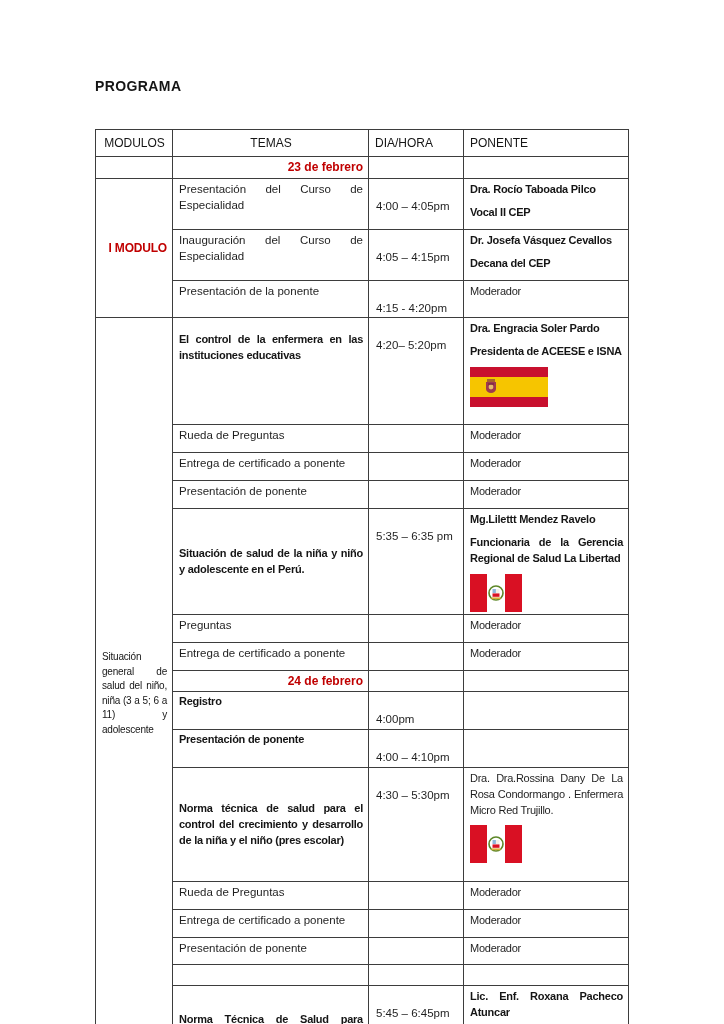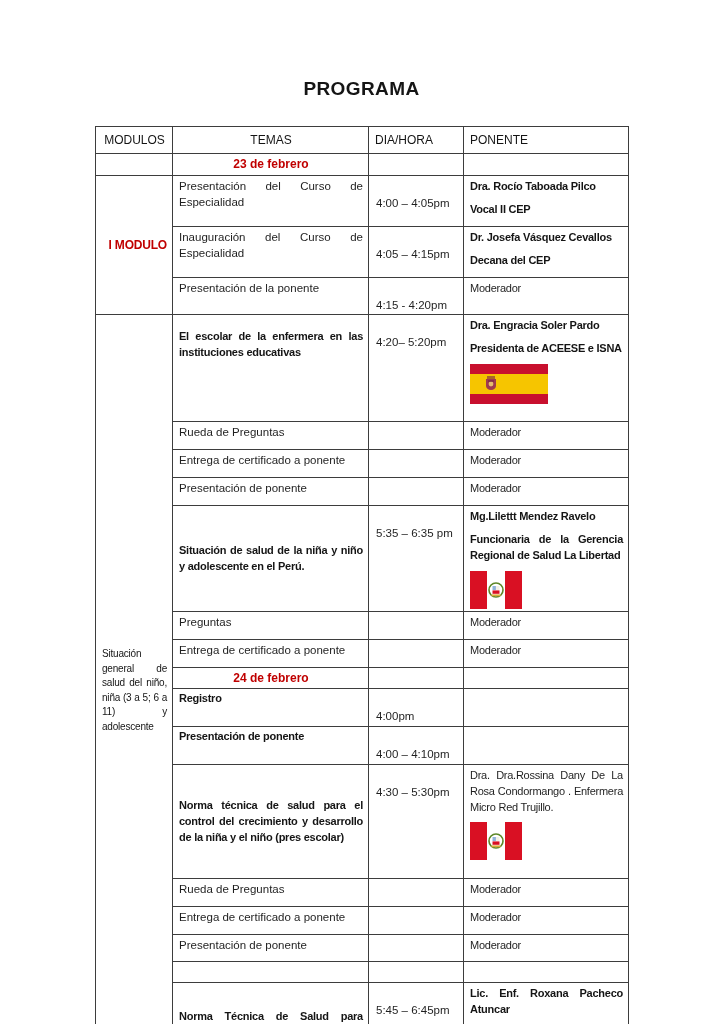--- a/index.html
+++ b/index.html
@@ -3,22 +3,22 @@
 <meta charset="utf-8">
 <style>
   html,body{margin:0;padding:0;background:#ffffff;}
   body{
     width:724px;height:1024px;position:relative;
     font-family:"Liberation Sans",sans-serif;color:#1f1f1f;
     -webkit-font-smoothing:antialiased;
   }
   .page{padding-top:78px;padding-left:95px;width:533px;}
   .doc-title{
-    width:533px;text-align:center;font-size:19px;font-weight:bold;
-    letter-spacing:.4px;margin:0 0 26px 0;color:#151515;
+    width:533px;text-align:left;font-size:14px;font-weight:bold;
+    letter-spacing:.4px;margin:0 0 35px 0;color:#151515;
   }
   table.program{
     border-collapse:collapse;table-layout:fixed;width:533px;
   }
   td,th{
     border:1px solid #3d3d3d;vertical-align:top;
     padding:2px 5px 1px 6px;font-size:11.5px;line-height:1.45;
     word-wrap:break-word;
   }
   th{font-weight:normal;font-size:12px;padding-top:5px;padding-bottom:4px;text-align:left;color:#151515;}
@@ -36,21 +36,21 @@
   .pon p{margin:0 0 7px 0;font-weight:bold;color:#151515;}
   .pon p.reg{font-weight:normal;color:#1f1f1f;}
   .mod-red{
     color:#C00000;font-weight:bold;font-size:12px;
     text-align:right;vertical-align:middle;letter-spacing:-0.2px;
   }
   .mod-long{
     font-weight:normal;text-align:justify;vertical-align:middle;
     font-size:10px;letter-spacing:-0.2px;line-height:1.45;color:#151515;
   }
-  .date-cell{color:#C00000;font-weight:bold;font-size:12px;text-align:center;}
+  .date-cell{color:#C00000;font-weight:bold;font-size:12px;text-align:right;}
   
   .flag-wrap{margin-top:5px;}
   .flag-wrap svg{display:block;}
 </style>
 </head>
 <body>
 
 <div class="page">
 
   <h1 class="doc-title">PROGRAMA</h1>
@@ -100,21 +100,21 @@
     <tr class="h21">
       <td class="tema">Presentación de la ponente</td>
       <td class="hora">4:15  - 4:20pm</td>
       <td class="pon">
         <p class="reg">Moderador</p>
       </td>
     </tr>
 
     <tr class="h107">
       <td class="mod-long" rowspan="16">Situación general de salud del niño, niña (3 a 5; 6 a 11) y adolescente</td>
-      <td class="tema b pad-top">El escolar de la enfermera en las instituciones educativas</td>
+      <td class="tema b pad-top">El control de la enfermera en las instituciones educativas</td>
       <td class="hora">4:20– 5:20pm</td>
       <td class="pon">
         <p>Dra.  Engracia Soler Pardo</p>
         <p>Presidenta de ACEESE e ISNA</p>
         <div class="flag-wrap">
           <svg width="78" height="40" viewBox="0 0 78 40" aria-hidden="true">
             <rect x="0" y="0" width="78" height="10" fill="#C8102E"></rect>
             <rect x="0" y="10" width="78" height="20" fill="#F6C500"></rect>
             <rect x="0" y="30" width="78" height="10" fill="#C8102E"></rect>
             <g transform="translate(14,12)">

